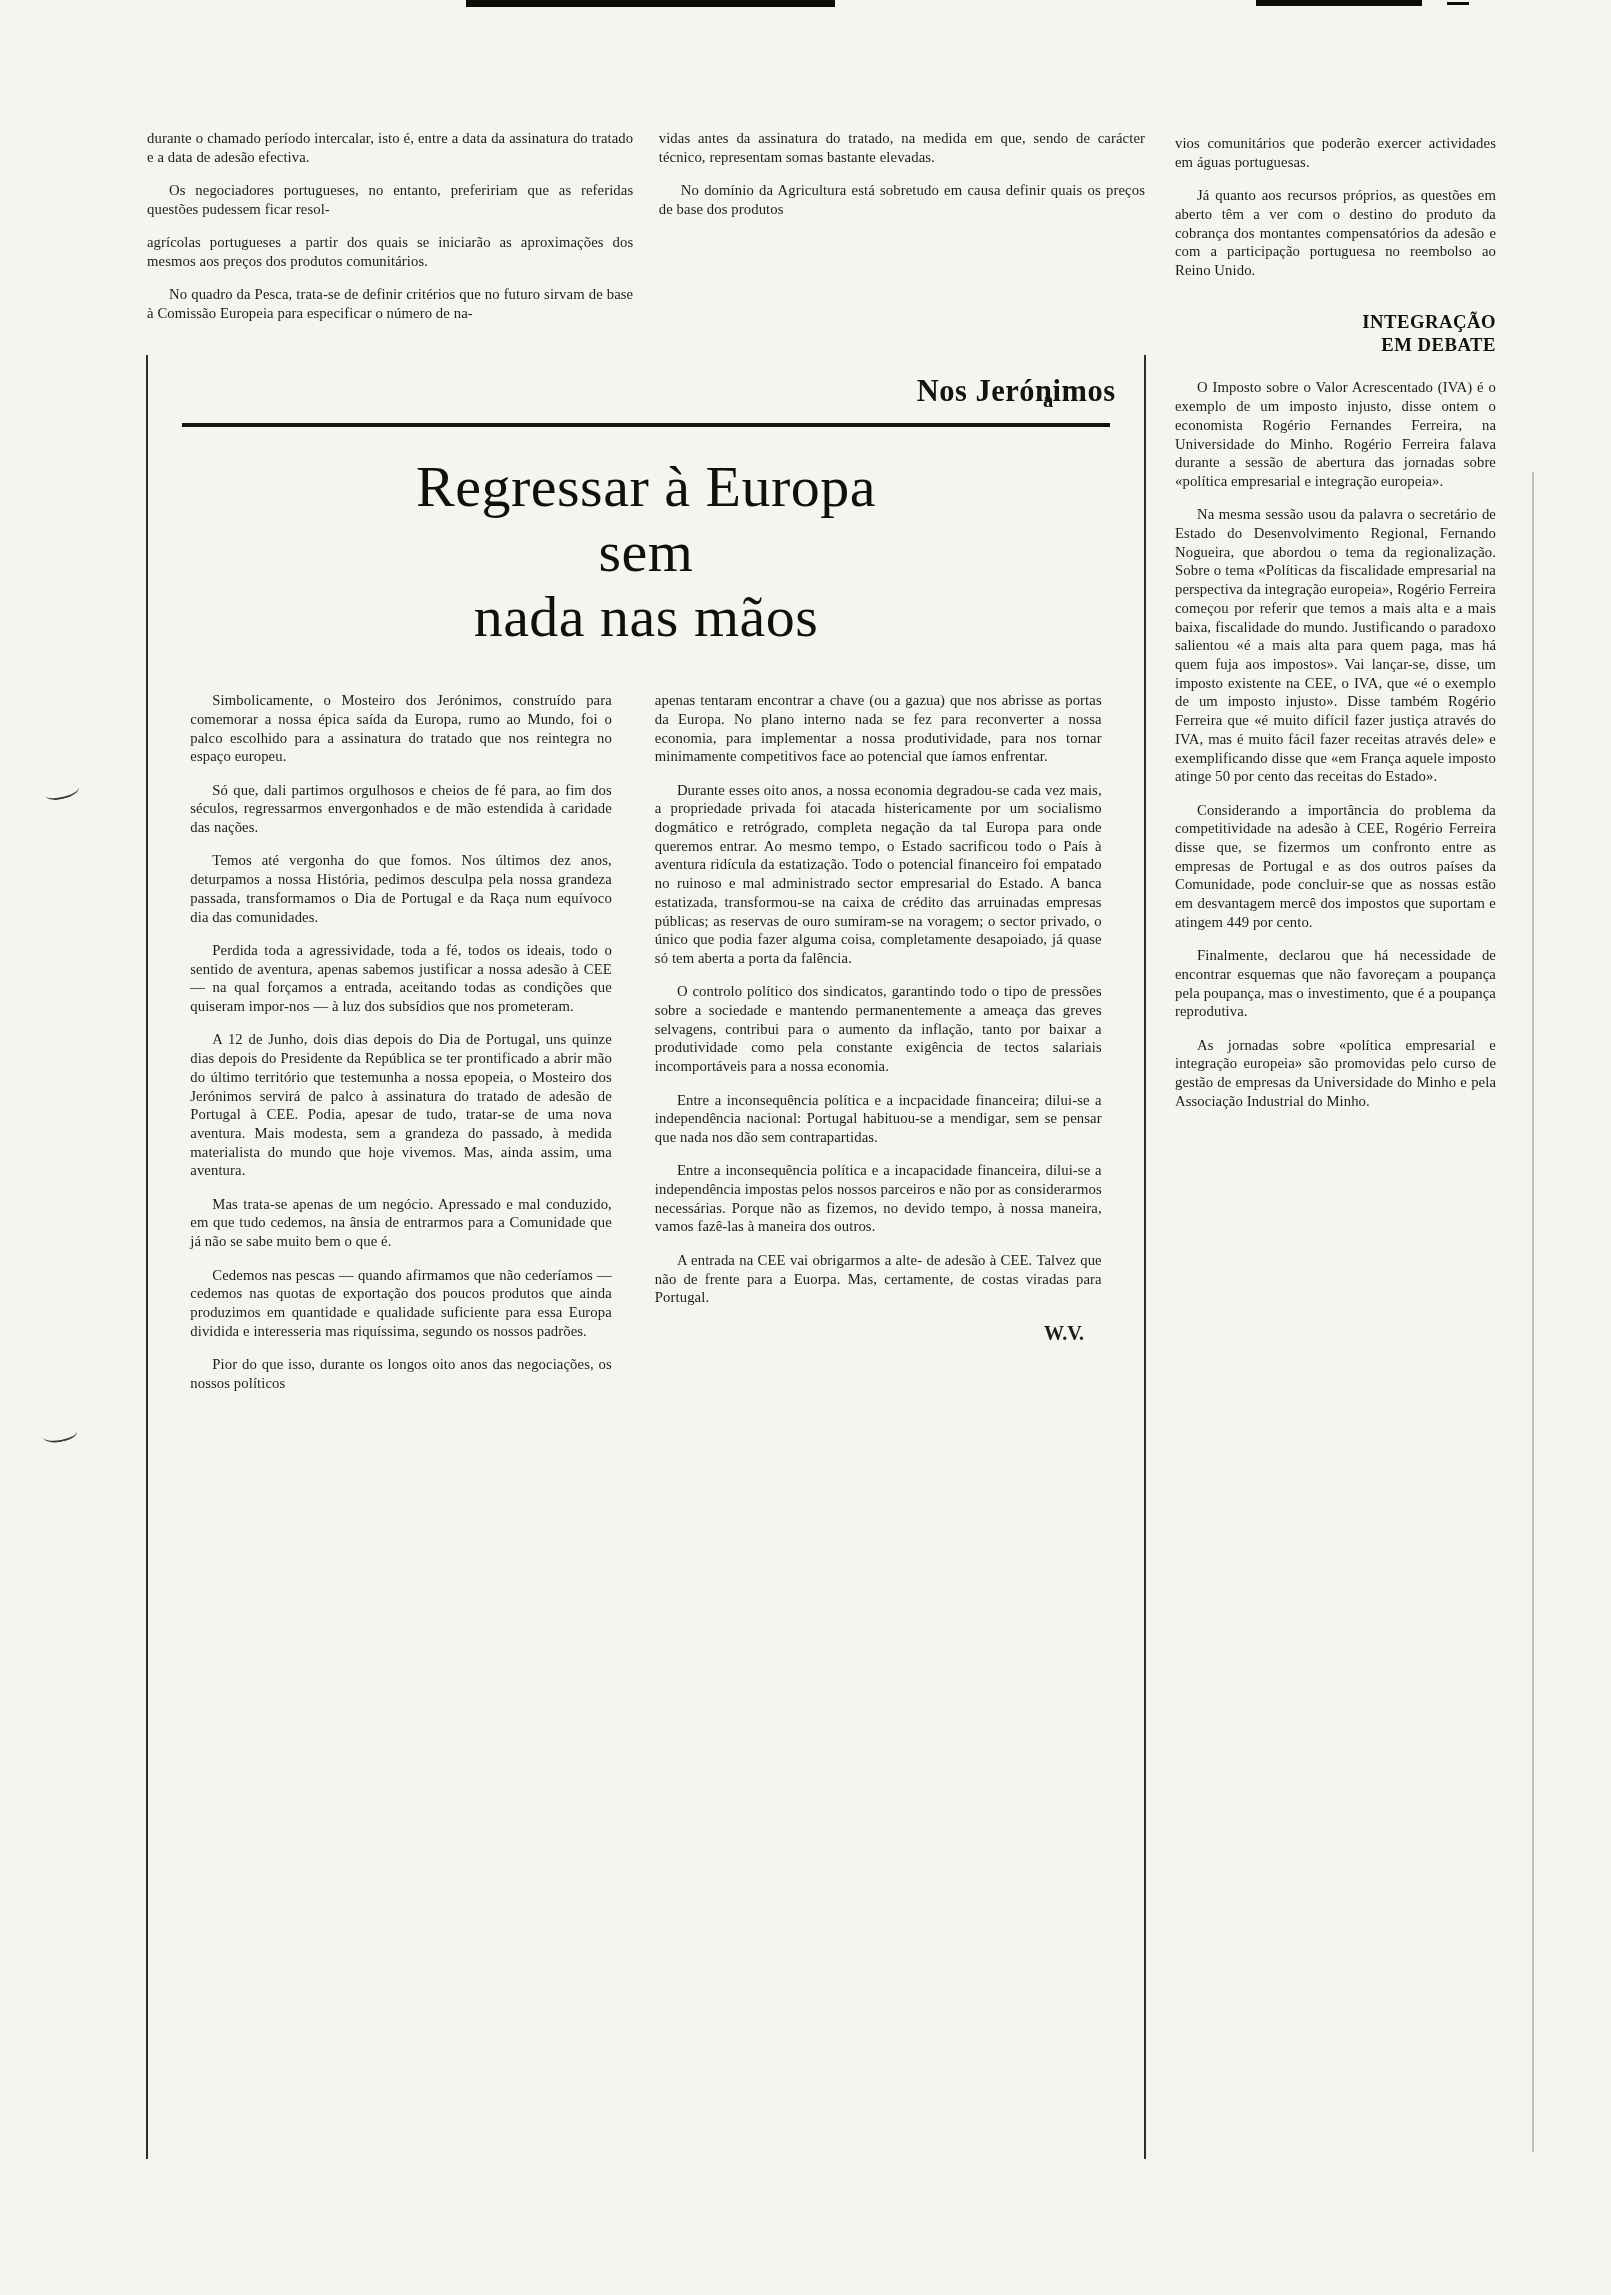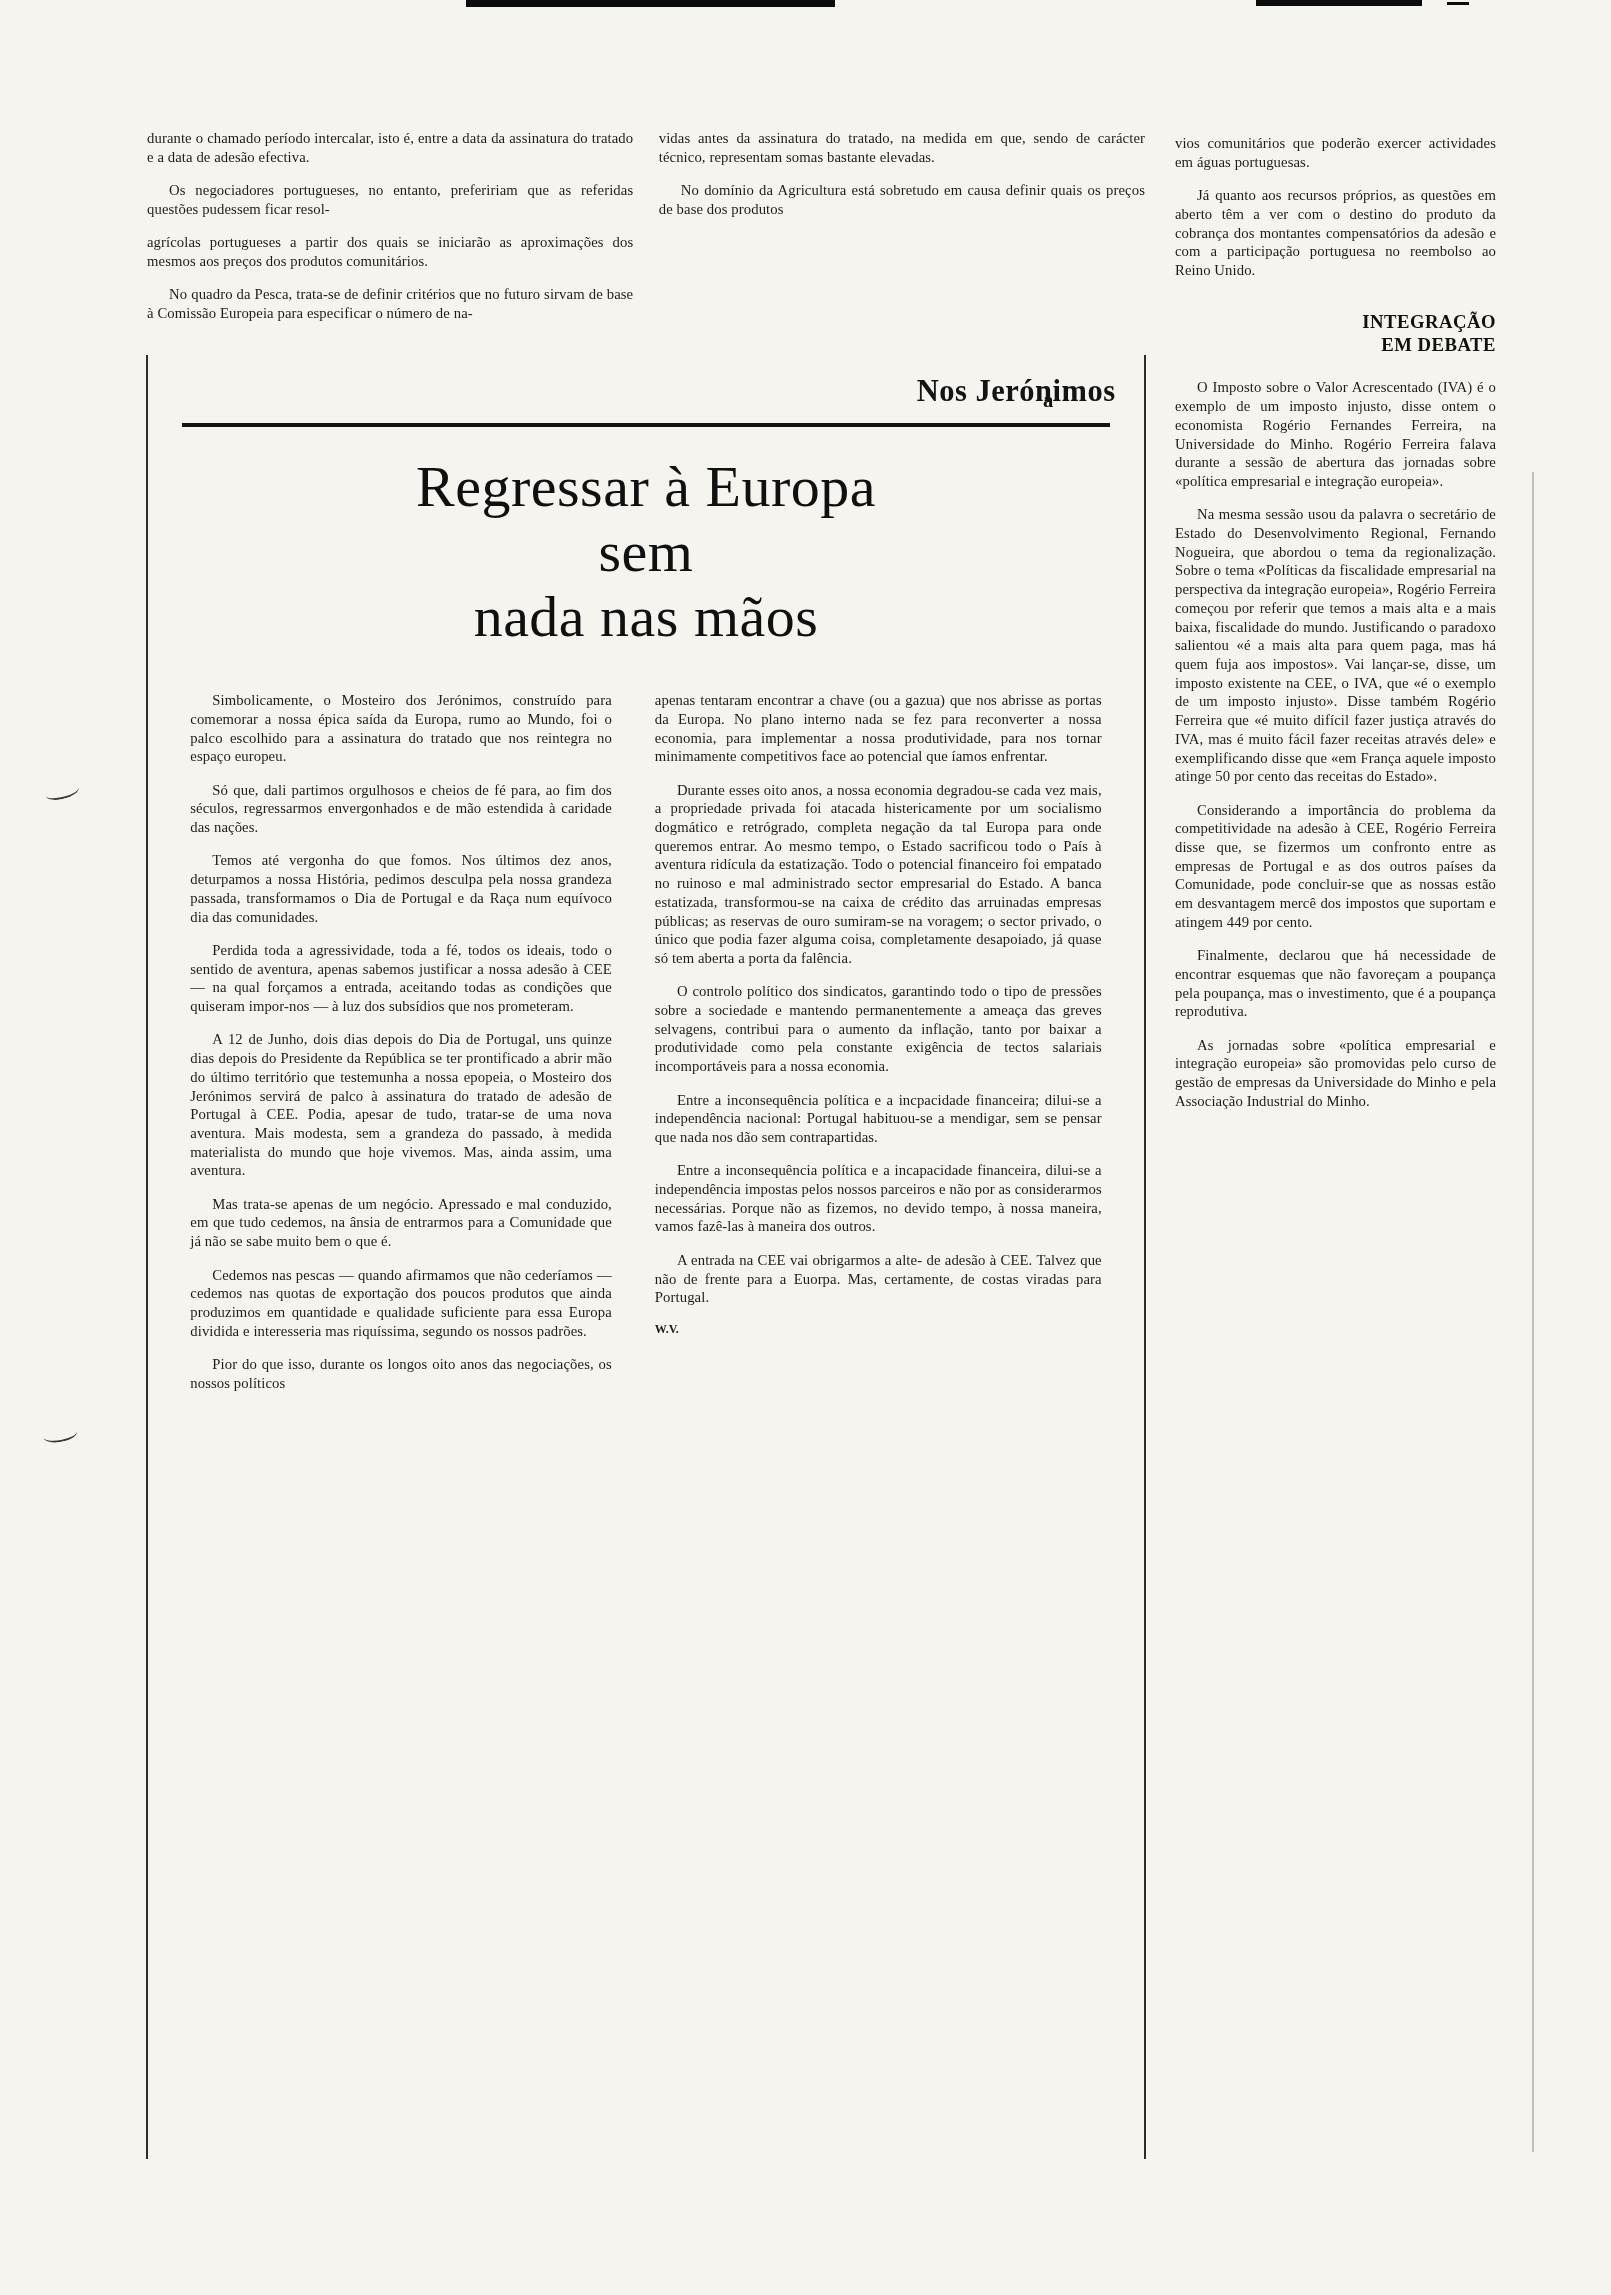--- a/index.html
+++ b/index.html
@@ -61,21 +61,21 @@
   .headline {
     margin: 28.5px 0 0 0; text-align: center;
     font-weight: normal; font-size: 58px; line-height: 1.12;
     letter-spacing: 0.5px; color: #101010;
   }
   .article-cols {
     display: grid; grid-template-columns: 1fr 1.06fr; column-gap: 43px;
     margin-top: 41px; padding: 0 13.8px;
   }
   .byline {
-    font-weight: bold; font-size: 12px;
+    text-align: right; font-weight: bold; font-size: 20px;
     padding-right: 17.7px; margin-top: 3.9px;
   }
 
   
   .sidebar {
     position: absolute; left: 1175px; top: 134px; width: 321px;
   }
   .sidebar-title {
     margin: 30.5px 0 21.6px 0; text-align: right;
     font-size: 18.7px; font-weight: bold; letter-spacing: 0.5px; color: #111;

